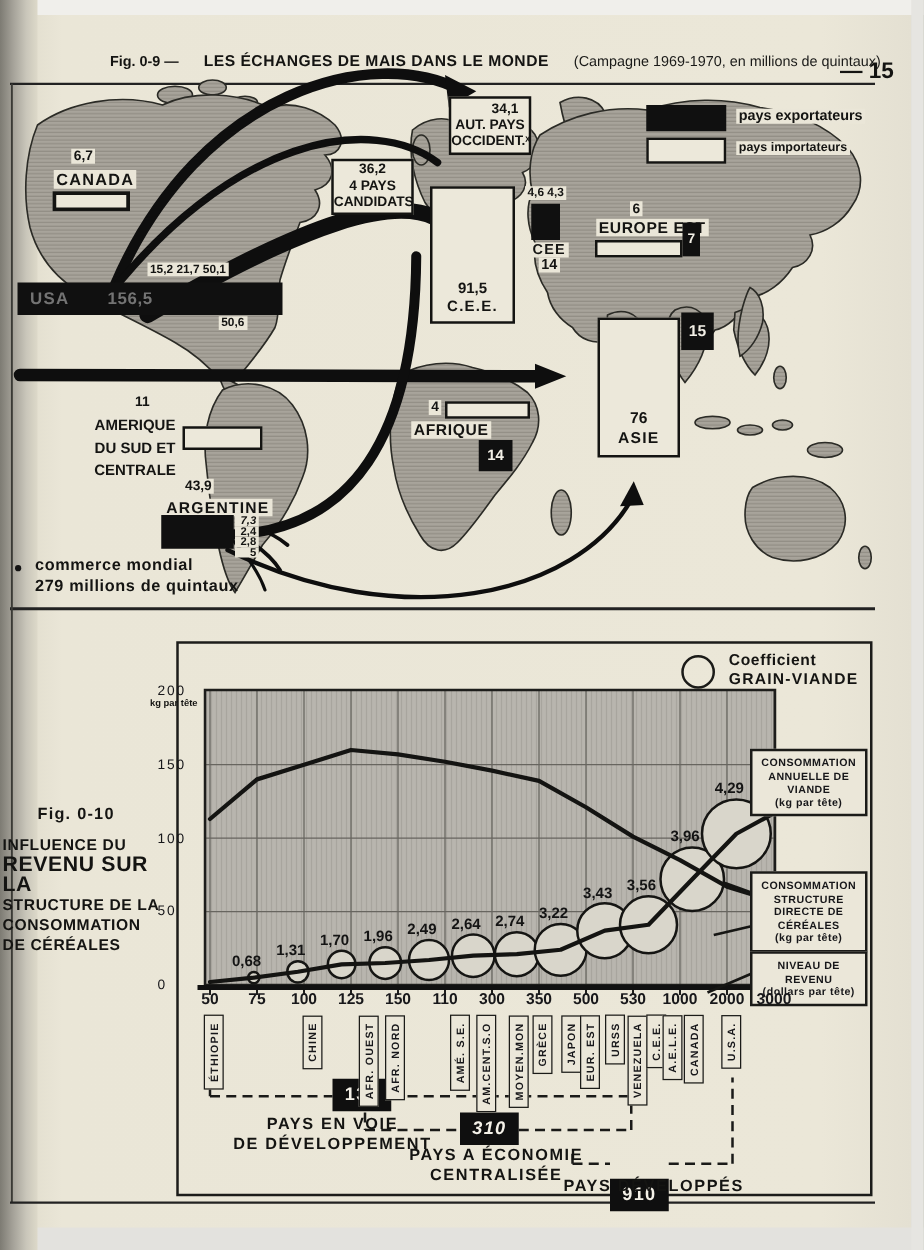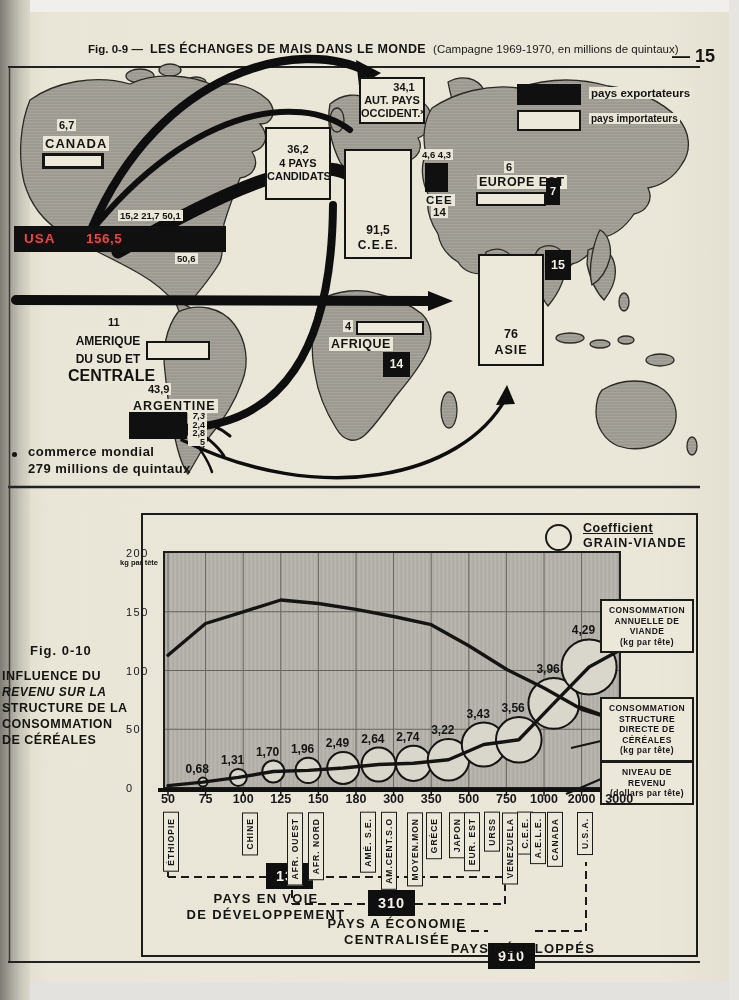--- a/index.html
+++ b/index.html
@@ -9,21 +9,21 @@
            background:linear-gradient(90deg,#ddd9c9 0%,#eae6d7 6%,#ebe7d8 90%,#e4e0d2 100%); }
   #spine { position:absolute; left:0; top:0; width:30px; height:1000px;
            background:linear-gradient(90deg,#7d7b73 0%,#a5a299 35%,#c9c6ba 70%,#ddd9c9 100%); }
   #topband { position:absolute; left:0; top:0; width:739px; height:12px; background:#f0efeb; }
   #bottomband { position:absolute; left:0; top:982px; width:739px; height:18px; background:#e3e2de; }
   #rightback { position:absolute; left:729px; top:0; width:10px; height:1000px; background:#e6e5e1; }
   .abs { position:absolute; }
   .b { font-weight:bold; color:#141412; }
   .chip { background:#eae6d8; padding:0 2px; white-space:nowrap; }
   .wbox { background:#ece8da; border:2.5px solid #141412; }
-  .bbox { background:#101010; color:#ef4444; text-align:center; }
+  .bbox { background:#101010; color:#737373; text-align:center; }
   svg { position:absolute; left:0; top:0; }
   .xtick { position:absolute; width:34px; text-align:center; font-weight:bold; font-size:12.5px; color:#17171a; }
   .ytick { position:absolute; width:32px; text-align:left; font-weight:normal; font-size:11px; letter-spacing:1.5px; color:#17171a; }
   .country { position:absolute; border:1.6px solid #1b1b18; background:#ebe7d9; padding:5px 2px;
              writing-mode:vertical-rl; transform:rotate(180deg); font-weight:bold; font-size:8.5px;
              letter-spacing:1px; color:#17171a; white-space:nowrap; }
   .coeflab { position:absolute; width:44px; text-align:right; font-weight:bold; font-size:12px; color:#141414; }
   .callout { position:absolute; width:94px; border:2px solid #1b1b18; background:#ebe7d9;
              text-align:center; font-weight:bold; font-size:8.5px; line-height:10.5px; padding:4px 1px;
              letter-spacing:0.4px; color:#17171a; }
@@ -97,21 +97,21 @@
       <path stroke-width="3.5" d="M182,440 C320,508 462,478 506,398"></path>
       <path stroke-width="3" d="M190,418 q26,6 40,18"></path>
       <path stroke-width="3" d="M188,426 q26,14 36,30"></path>
       <path stroke-width="2.5" d="M186,432 q20,22 26,40"></path>
     </g>
     <polygon points="428,291 453,301 428,311" fill="#0e0e0e"></polygon>
     <polygon points="356,60 381,73 359,86" fill="#0e0e0e"></polygon>
     <polygon points="496,405 507,385 515,404" fill="#0e0e0e"></polygon>
   </svg>
 
-  <div class="abs" style="left:88px; top:42px; display:flex; gap:7px; align-items:baseline; white-space:nowrap;">
+  <div class="abs" style="left:88px; top:42px; display:flex; gap:20px; align-items:baseline; white-space:nowrap;">
     <span class="b" style="font-size:11.5px;">Fig. 0-9 —</span>
     <span class="b" style="font-size:12.5px; letter-spacing:0.4px;">LES ÉCHANGES DE MAIS DANS LE MONDE</span>
     <span style="font-size:11.5px; color:#1a1a18;">(Campagne 1969-1970, en millions de quintaux)</span>
   </div>
   <div class="abs b" style="left:672px; top:46px; font-size:18px;text-align:center;">— 15</div>
 
   <div class="abs bbox" style="left:517px; top:84px; width:64px; height:21px;"></div>
   <div class="abs b chip" style="left:589px; top:87px; font-size:11.5px;">pays exportateurs</div>
   <div class="abs wbox" style="left:517px; top:110px; width:64px; height:21px;"></div>
   <div class="abs b chip" style="left:589px; top:113px; font-size:10px;">pays importateurs</div>
@@ -124,21 +124,21 @@
   <div class="abs bbox" style="left:14px; top:226px; width:212px; height:26px; text-align:left;">
     <span class="abs" style="left:10px; top:0; line-height:26px; font-weight:bold; font-size:13.5px; letter-spacing:1px;">USA</span>
     <span class="abs" style="left:72px; top:0; line-height:26px; font-weight:bold; font-size:13.5px; letter-spacing:0.5px;">156,5</span>
   </div>
   <div class="abs chip b" style="left:175px; top:253px; font-size:9.5px;">50,6</div>
 
   <div class="abs b chip" style="left:106px; top:316px; font-size:11px;">11</div>
   <div class="abs" style="left:66px; top:331px; width:84px; text-align:center;">
     <div class="b chip" style="font-size:12px; line-height:14.5px; display:inline-block;">AMERIQUE</div>
     <div class="b chip" style="font-size:12px; line-height:14.5px; display:inline-block;">DU SUD ET</div>
-    <div class="b chip" style="font-size:16px; line-height:14.5px; display:inline-block;text-align:center;">CENTRALE</div>
+    <div class="b chip" style="font-size:12px; line-height:14.5px; display:inline-block;text-align:center;">CENTRALE</div>
   </div>
   <div class="abs wbox" style="left:146px; top:341px; width:64px; height:19px;"></div>
 
   <div class="abs b chip" style="left:146px; top:383px; font-size:11px;">43,9</div>
   <div class="abs b chip" style="left:131px; top:399px; font-size:12.5px; letter-spacing:1px;">ARGENTINE</div>
   <div class="abs bbox" style="left:129px; top:412px; width:58px; height:27px;"></div>
   <div class="abs" style="left:188px; top:412px; width:19px; text-align:right;">
     <div class="b chip" style="font-size:9px; line-height:8.5px;font-style:italic;">7,3</div>
     <div class="b chip" style="font-size:9px; line-height:8.5px;">2,4</div>
     <div class="b chip" style="font-size:9px; line-height:8.5px;">2,8</div>
@@ -147,21 +147,21 @@
 
   <div class="abs" style="left:12px; top:452px; width:5px; height:5px; background:#141414; border-radius:50%;"></div>
   <div class="abs b" style="left:28px; top:444px; font-size:13px; letter-spacing:0.5px;">commerce mondial</div>
   <div class="abs b" style="left:28px; top:461px; font-size:13px; letter-spacing:0.5px;">279 millions de quintaux</div>
 
   <div class="abs wbox" style="left:359px; top:77px; width:66px; text-align:center; padding:2px 0;">
     <div class="b" style="font-size:11px; line-height:13px;margin-left:24px;">34,1</div>
     <div class="b" style="font-size:11px; line-height:13px;">AUT. PAYS</div>
     <div class="b" style="font-size:11px; line-height:13px;">OCCIDENT.ˣ</div>
   </div>
-  <div class="abs wbox" style="left:265px; top:127px; width:66px; text-align:center; padding:14px 0;">
+  <div class="abs wbox" style="left:265px; top:127px; width:66px; text-align:center; padding:0 0;">
     <div class="b" style="font-size:11px; line-height:13.5px;">36,2</div>
     <div class="b" style="font-size:11px; line-height:13.5px;">4 PAYS</div>
     <div class="b" style="font-size:11px; line-height:13.5px;">CANDIDATS</div>
   </div>
   <div class="abs wbox" style="left:344px; top:149px; width:68px; height:110px; display:flex; flex-direction:column; justify-content:flex-end; align-items:center; padding-bottom:4px;">
     <div class="b" style="font-size:12px; line-height:15px;">91,5</div>
     <div class="b" style="font-size:12px; line-height:15px; letter-spacing:1px;">C.E.E.</div>
   </div>
   <div class="abs b chip" style="left:420px; top:149px; font-size:9.5px;">4,6 4,3</div>
   <div class="abs bbox" style="left:425px; top:163px; width:23px; height:29px;"></div>
@@ -183,28 +183,28 @@
   <div class="abs b chip" style="left:343px; top:320px; font-size:11px;">4</div>
   <div class="abs wbox" style="left:356px; top:321px; width:68px; height:14px;"></div>
   <div class="abs b chip" style="left:329px; top:337px; font-size:12.5px; letter-spacing:0.5px;">AFRIQUE</div>
   <div class="abs bbox b" style="left:383px; top:352px; width:27px; height:25px; line-height:25px; font-size:12px; color:#f2efe6;">14</div>
 
   <div class="abs" style="left:141px; top:513px; width:557px; height:444px; border:2px solid #1c1c1a;"></div>
 
   <div class="abs b" style="left:30px; top:643px; font-size:13px; letter-spacing:1px;">Fig. 0-10</div>
   <div class="abs" style="left:2px; top:668px; width:132px;">
     <div class="b" style="font-size:12.5px; line-height:16px; letter-spacing:0.5px;">INFLUENCE DU</div>
-    <div class="b" style="font-size:12px; line-height:16px; letter-spacing:0.5px;font-style:italic;">REVENU SUR LA</div>
+    <div class="b" style="font-size:17px; line-height:16px; letter-spacing:0.5px;">REVENU SUR LA</div>
     <div class="b" style="font-size:12.5px; line-height:16px; letter-spacing:0.5px;">STRUCTURE DE LA</div>
     <div class="b" style="font-size:12.5px; line-height:16px; letter-spacing:0.5px;">CONSOMMATION</div>
     <div class="b" style="font-size:12.5px; line-height:16px; letter-spacing:0.5px;">DE CÉRÉALES</div>
   </div>
 
   <div class="abs" style="left:545px; top:524px; width:27px; height:27px; border:2.5px solid #1b1b18; border-radius:50%;"></div>
-  <div class="abs b" style="left:583px; top:521px; font-size:12.5px; line-height:15.5px; letter-spacing:0.5px;text-decoration:underline;">Coefficient</div>
+  <div class="abs b" style="left:583px; top:521px; font-size:12.5px; line-height:15.5px; letter-spacing:0.5px;">Coefficient</div>
   <div class="abs b" style="left:583px; top:536px; font-size:12.5px; line-height:15.5px; letter-spacing:1px;">GRAIN-VIANDE</div>
 
   <svg id="chart-svg" width="739" height="1000" viewBox="0 0 739 1000">
       <rect x="164" y="552" width="456" height="236" fill="url(#plothatch)"></rect>
       <line x1="168" y1="552" x2="168" y2="788" stroke="#67655f" stroke-width="1"></line>
       <line x1="205.6" y1="552" x2="205.6" y2="788" stroke="#67655f" stroke-width="1"></line>
       <line x1="243.2" y1="552" x2="243.2" y2="788" stroke="#67655f" stroke-width="1"></line>
       <line x1="280.8" y1="552" x2="280.8" y2="788" stroke="#67655f" stroke-width="1"></line>
       <line x1="318.4" y1="552" x2="318.4" y2="788" stroke="#67655f" stroke-width="1"></line>
       <line x1="356" y1="552" x2="356" y2="788" stroke="#67655f" stroke-width="1"></line>
@@ -287,21 +287,21 @@
       <div>NIVEAU DE</div>
       <div>REVENU</div>
       <div>(dollars par tête)</div>
     </div>
 
     <div class="badge" style="left:266px; top:863px;">136</div>
     <div class="grouplab" style="left:182px; top:891px; width:168px;">
       <div>PAYS EN VOIE</div>
       <div>DE DÉVELOPPEMENT</div>
     </div>
-    <div class="badge" style="left:368px; top:890px;">310</div>
+    <div class="badge" style="left:368px; top:890px;font-style:italic;">310</div>
     <div class="grouplab" style="left:318px; top:916px; width:158px;">
       <div>PAYS A ÉCONOMIE</div>
       <div>CENTRALISÉE</div>
     </div>
     <div class="badge" style="left:488px; top:943px;">910</div>
     <div class="grouplab" style="left:438px; top:941px; width:170px;">
       <div>PAYS DÉVELOPPÉS</div>
     </div>
 
   <div class="coeflab" style="left:164.96800000000002px; top:761.625px;">0,68</div>
@@ -314,25 +314,25 @@
       <div class="coeflab" style="left:410.496px; top:723.1171745152354px;">3,22</div>
       <div class="coeflab" style="left:445.84000000000003px; top:706.5042243767313px;">3,43</div>
       <div class="coeflab" style="left:480.808px; top:700.9759695290859px;">3,56</div>
       <div class="coeflab" style="left:515.7760000000001px; top:662.0024930747923px;">3,96</div>
       <div class="coeflab" style="left:551.12px; top:623.475px;">4,29</div>
       <div class="xtick" style="left:151px; top:792px;">50</div>
       <div class="xtick" style="left:188.6px; top:792px;">75</div>
       <div class="xtick" style="left:226.2px; top:792px;">100</div>
       <div class="xtick" style="left:263.8px; top:792px;">125</div>
       <div class="xtick" style="left:301.4px; top:792px;">150</div>
-      <div class="xtick" style="left:339px; top:792px;">180</div>
+      <div class="xtick" style="left:339px; top:792px;">110</div>
       <div class="xtick" style="left:376.6px; top:792px;">300</div>
       <div class="xtick" style="left:414.2px; top:792px;">350</div>
       <div class="xtick" style="left:451.8px; top:792px;">500</div>
-      <div class="xtick" style="left:489.40000000000003px; top:792px;">750</div>
+      <div class="xtick" style="left:489.40000000000003px; top:792px;">530</div>
       <div class="xtick" style="left:527px; top:792px;">1000</div>
       <div class="xtick" style="left:564.6px; top:792px;">2000</div>
       <div class="xtick" style="left:602.2px; top:792px;">3000</div>
       <div class="ytick" style="left:126px; top:782px;">0</div>
       <div class="ytick" style="left:126px; top:723.25px;">50</div>
       <div class="ytick" style="left:126px; top:664.5px;">100</div>
       <div class="ytick" style="left:126px; top:605.75px;">150</div>
       <div class="ytick" style="left:126px; top:547px;">200</div>
       <div class="country" style="left:162.76px; top:812px;">ÉTHIOPIE</div>
       <div class="country" style="left:241.72000000000003px; top:812px;">CHINE</div>

